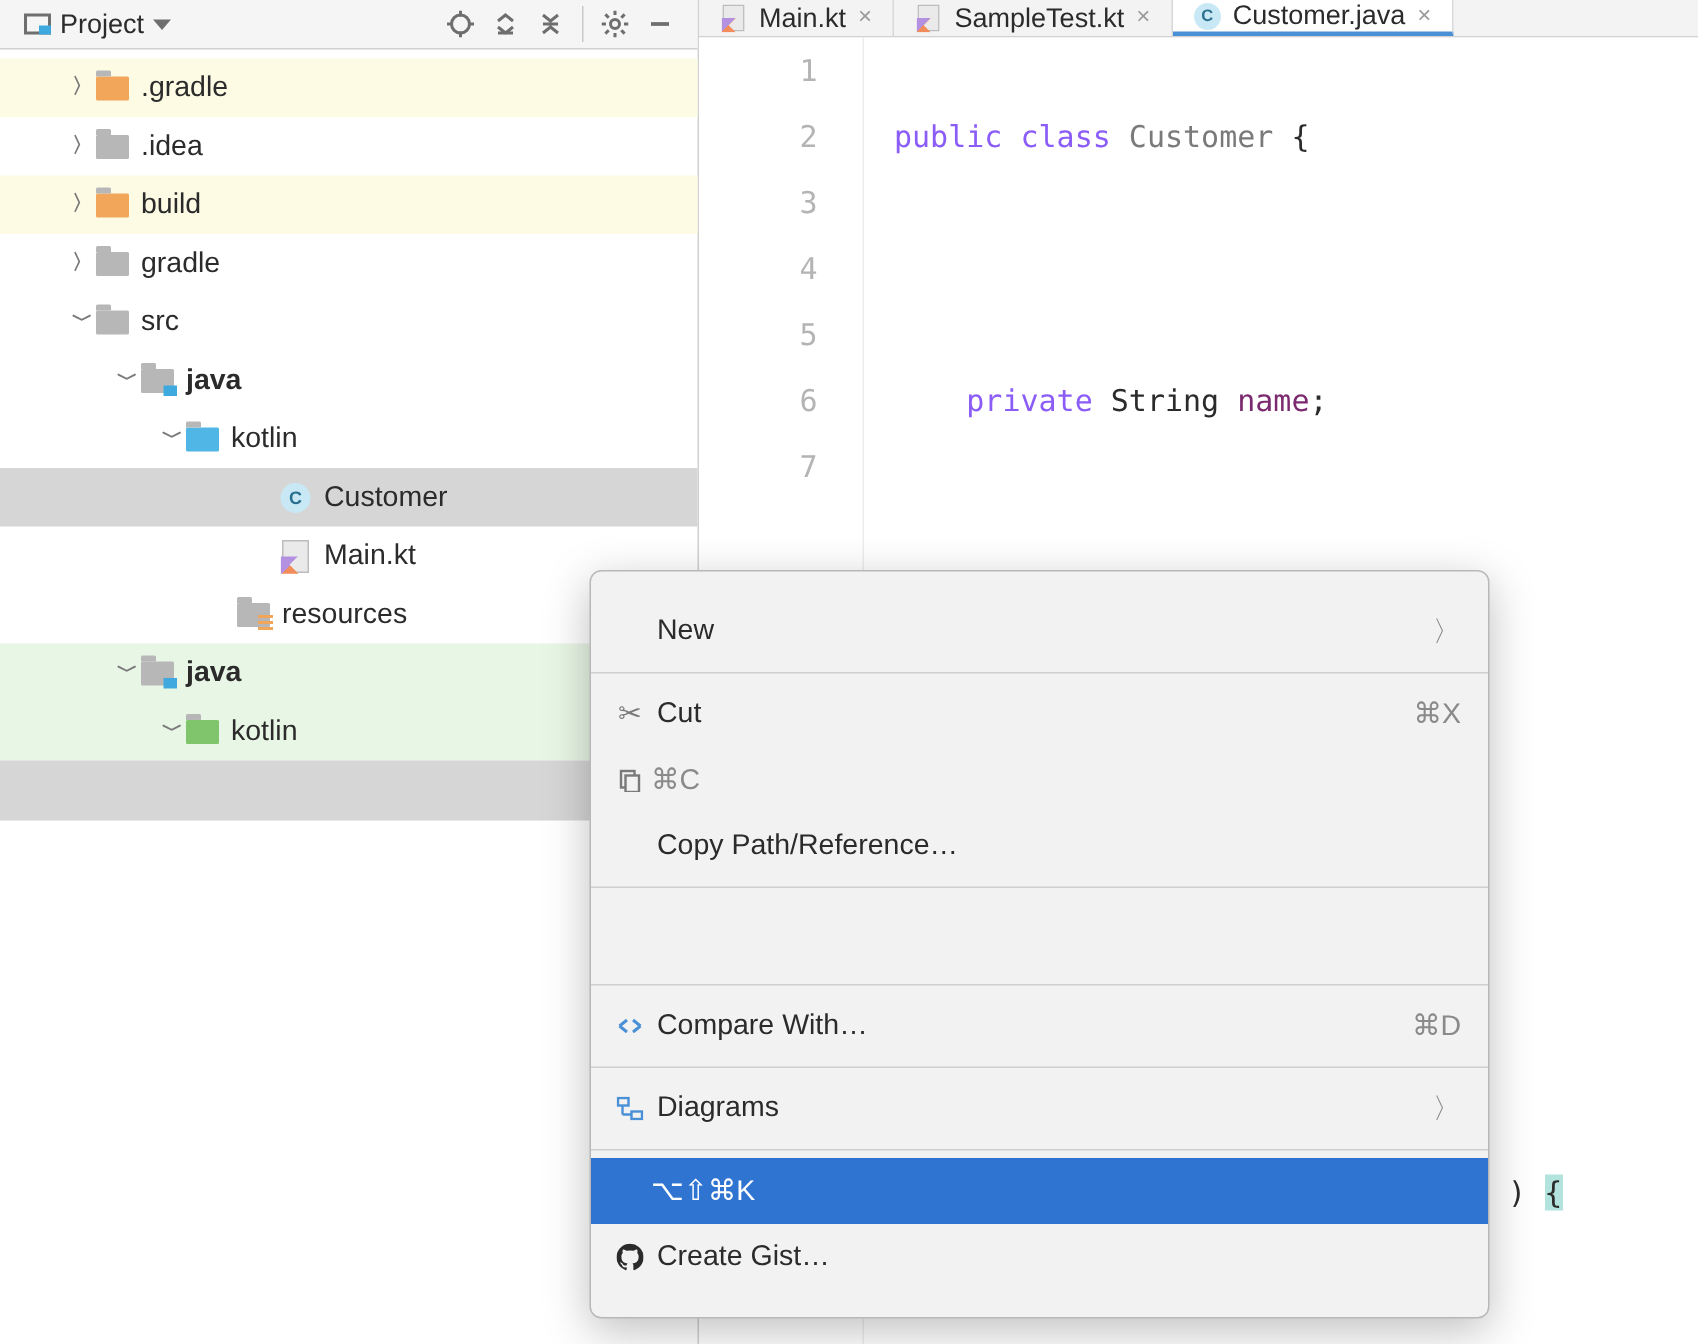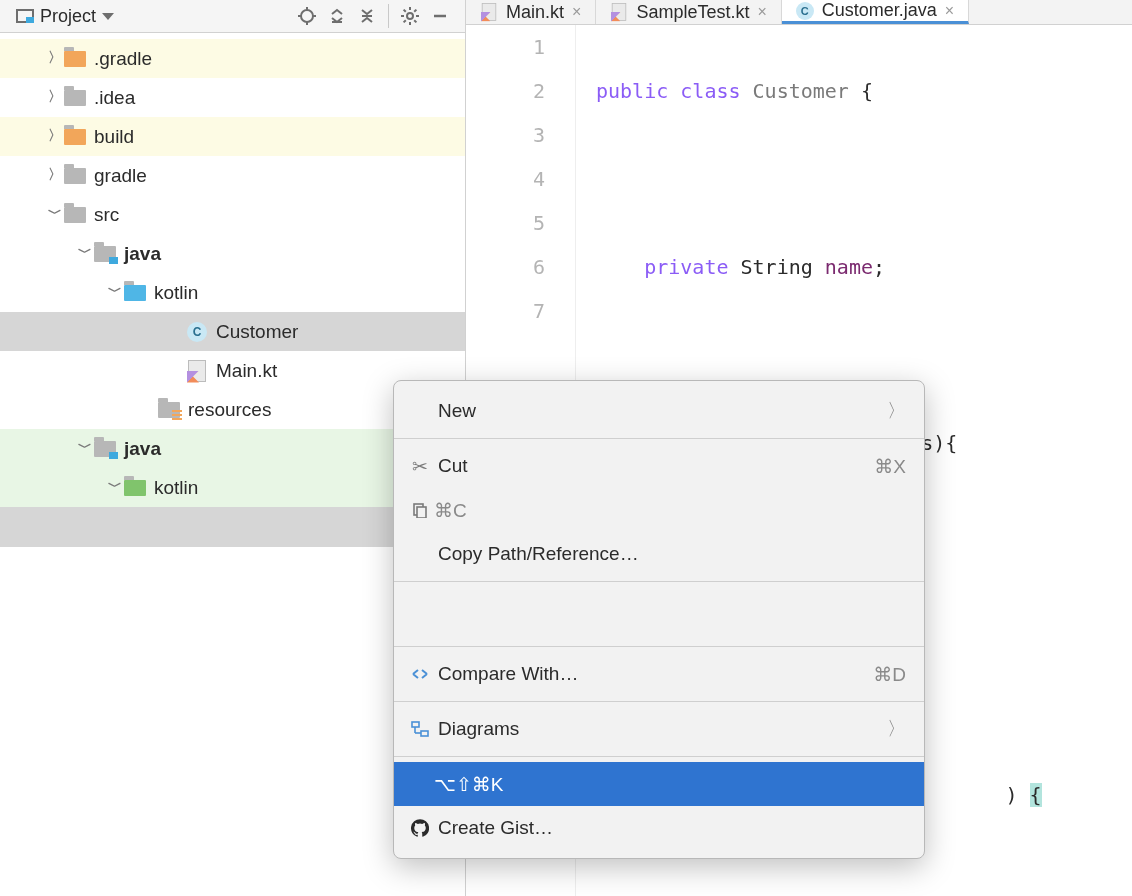--- a/index.html
+++ b/index.html
@@ -183,26 +183,26 @@
   .kw { color:#8b5cf6; font-weight:400;}
   .id { color:#7a7a7a; }
   .fld { color:#7b2a6f; }
   .cursor-hl { background:#b2e4dd; }
 
   
   .ctx {
     position: absolute;
     left: 393px;
     top: 380px;
-    width: 532px;
+    width: 600px;
     background:#f2f2f2;
     border:1px solid #b8b8b8;
     border-radius: 8px;
     box-shadow: 0 8px 30px rgba(0,0,0,.25);
-    padding: 8px 0;
+    padding: 18px 0;
     font-size: 19px;
   }
   .ctx-item {
     display:flex;
     align-items:center;
     height:44px;
     padding: 0 18px 0 12px;
     cursor:pointer;
   }
   .ctx-item .mi-icon { width: 28px; display:flex;align-items:center;justify-content:center;color:#7a7a7a;}

